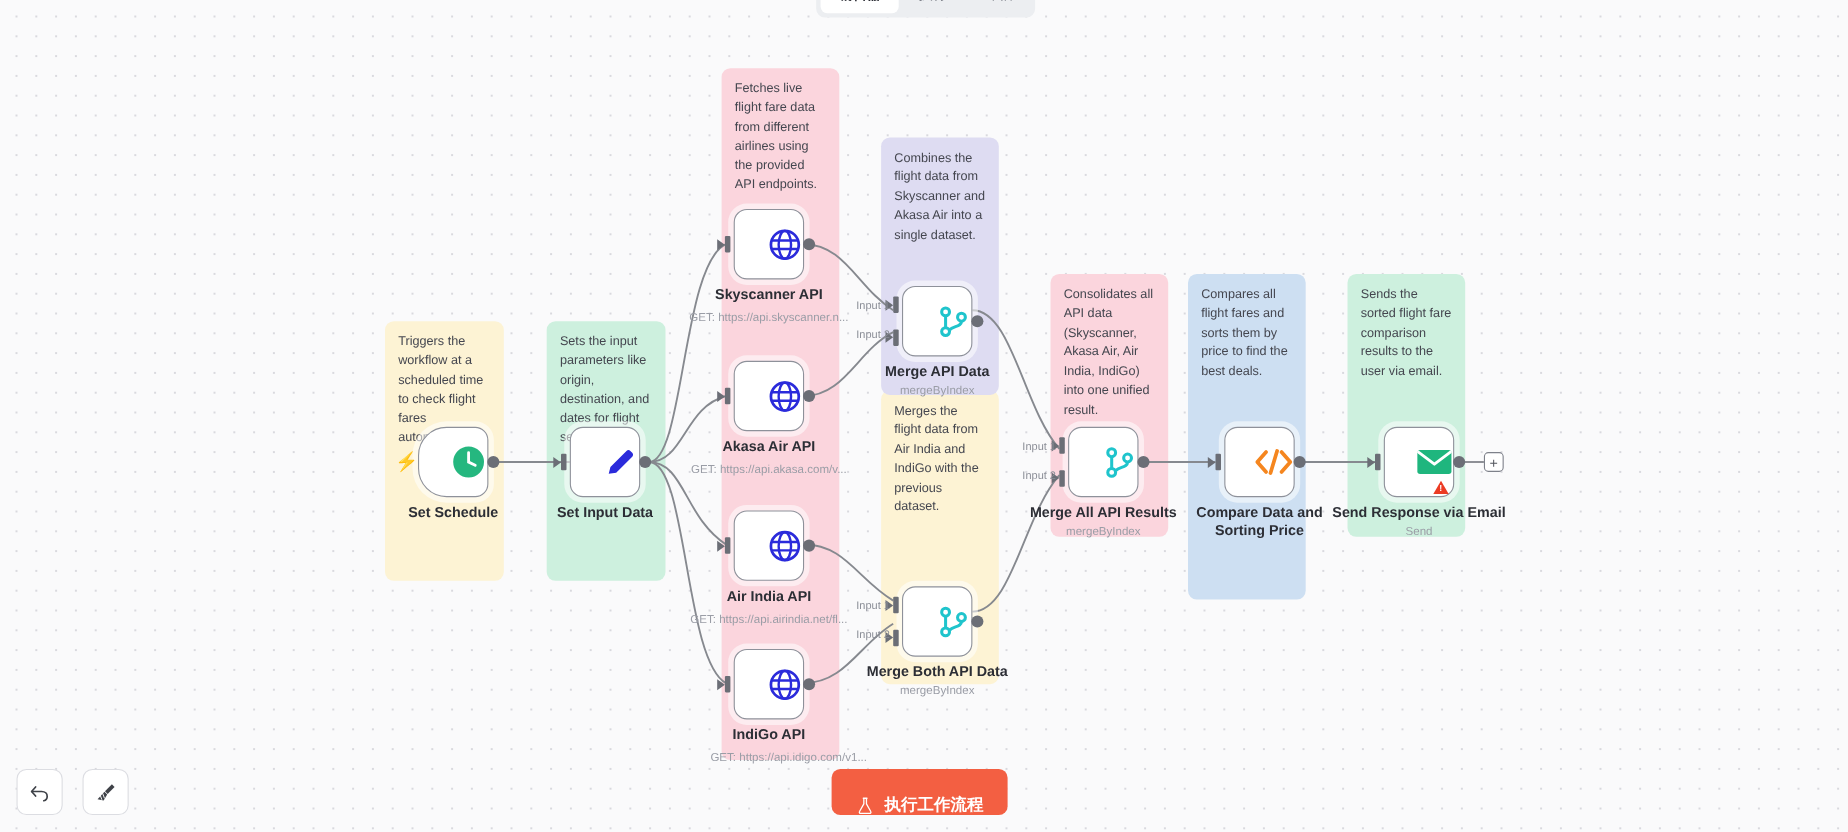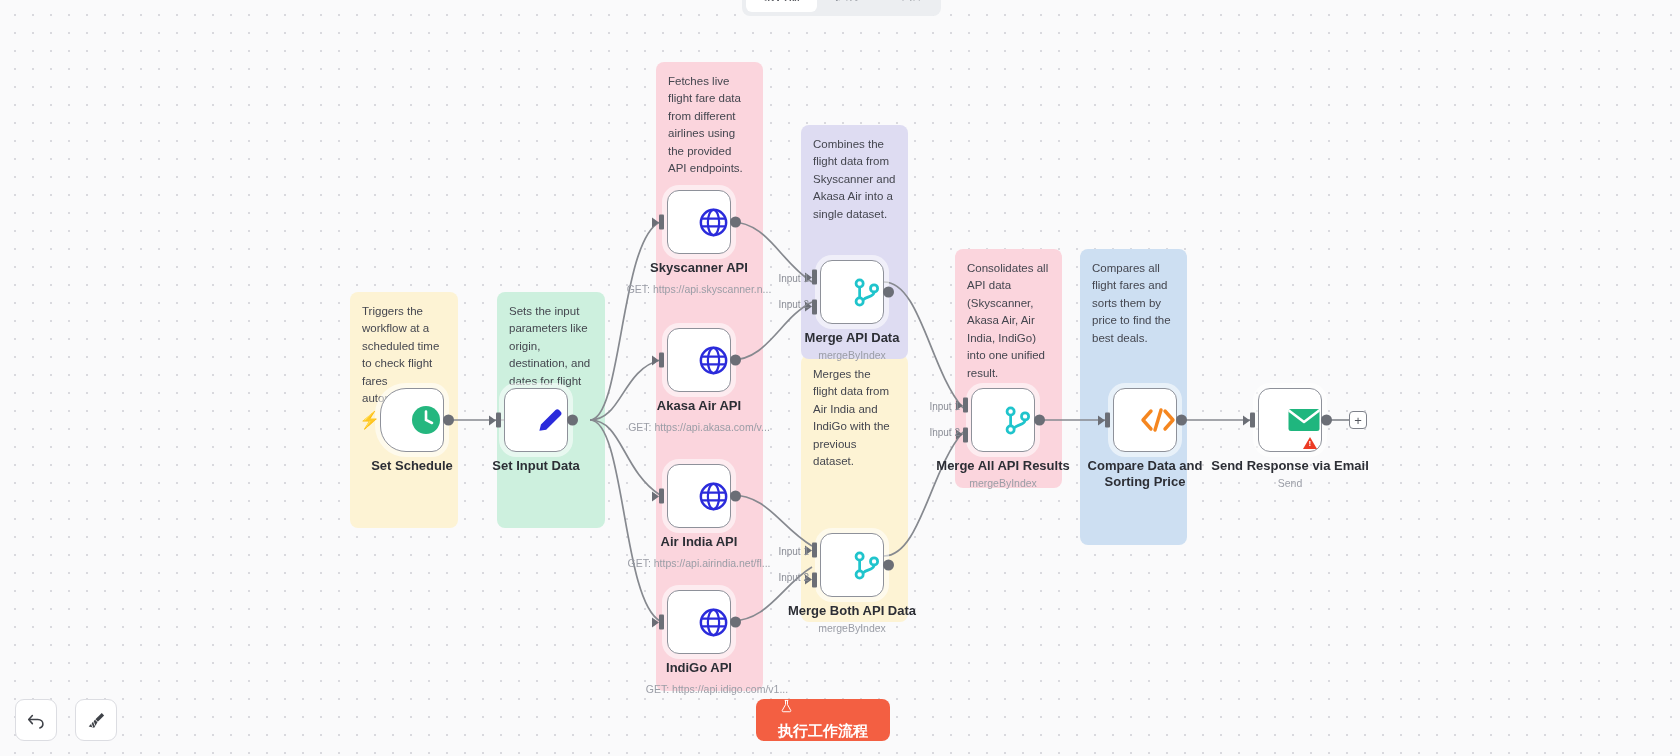--- a/index.html
+++ b/index.html
@@ -155,24 +155,23 @@
     z-index: 30;
   }
   .exec-btn {
     position: absolute;
     left: 756px; top: 699px;
     background: #f35f42;
     color: #ffffff;
     border-radius: 8px;
     padding: 0 22px;
     height: 42px;
-    display: flex; align-items: flex-start; gap: 9px;
+    display: flex; align-items: flex-end; gap: 9px;
     font-size: 15px; font-weight: 600;
     z-index: 30;
-    flex-direction: column;
   }
 </style>
 </head>
 <body>
 
 <div id="canvas">
 
   <div class="tabbar">
     <div class="tab active">编辑器</div>
     <div class="tab">执行</div>
@@ -200,20 +199,23 @@
   </div>
 
   <div class="sticky sticky-pink" style="left:955px; top:249px; width:107px; height:239px;">
     <span>Consolidates all API data (Skyscanner, Akasa Air, Air India, IndiGo) into one unified result.</span>
   </div>
 
   <div class="sticky sticky-blue" style="left:1080px; top:249px; width:107px; height:296px;">
     <span>Compares all flight fares and sorts them by price to find the best deals.</span>
   </div>
 
+  <div class="sticky sticky-green2" style="left:1225px; top:249px; width:107px; height:239px;">
+    <span>Sends the sorted flight fare comparison results to the user via email.</span>
+  </div>
 
   <svg id="edges" viewBox="0 0 1680 756">
     <defs>
       <marker id="arw" markerWidth="7" markerHeight="7" refX="6" refY="3.5" orient="auto">
         <polygon points="0 0, 7 3.5, 0 7" fill="#6b6e76"></polygon>
       </marker>
     </defs>
     <g fill="none" stroke="#86898f" stroke-width="1.7">
 
       <path d="M 449 420 L 518 420"></path>
@@ -248,21 +250,21 @@
       <span class="bolt">⚡</span>
       <svg width="34" height="34" viewBox="0 0 34 34">
         <circle cx="17" cy="17" r="14" fill="#25b77f"></circle>
         <path d="M17 8.5 L17 17 L23 20" stroke="#ffffff" stroke-width="2.6" fill="none" stroke-linecap="round"></path>
       </svg>
       <span class="port-out"></span>
     </div>
     <div class="node-label">Set Schedule</div>
   </div>
 
-  <div class="node" style="left:504px; top:388px;">
+  <div class="node" style="left:518px; top:388px;">
     <div class="node-box">
       <svg width="34" height="34" viewBox="0 0 24 24">
         <path d="M4.5 19.5 L5.6 15.2 L15.9 4.9 C16.6 4.2 17.7 4.2 18.4 4.9 L19.6 6.1 C20.3 6.8 20.3 7.9 19.6 8.6 L9.3 18.9 L4.5 19.5 Z" fill="#2b2bdb"></path>
       </svg>
       <span class="port-in"></span>
       <span class="port-out"></span>
     </div>
     <div class="node-label">Set Input Data</div>
   </div>
 

